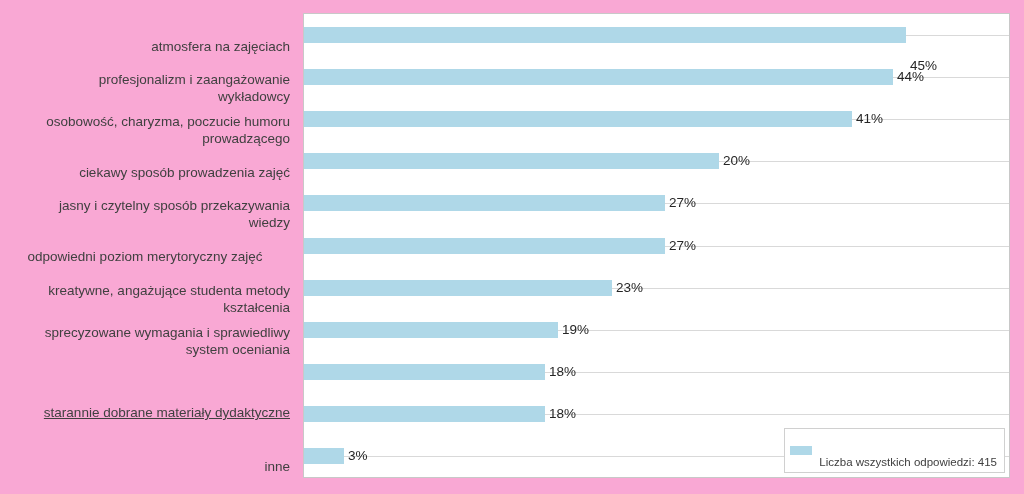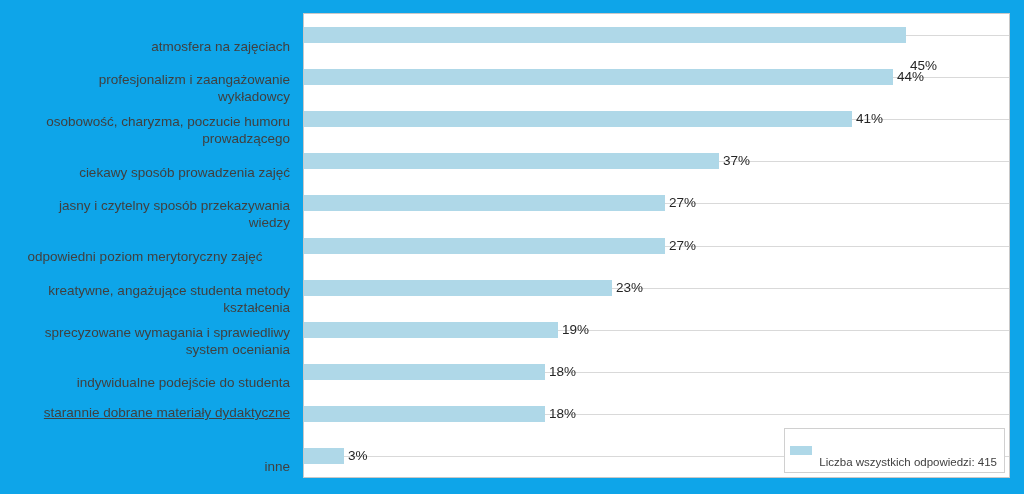--- a/index.html
+++ b/index.html
@@ -11,21 +11,21 @@
     width: 1024px;
     height: 494px;
     font-family: "Liberation Sans", sans-serif;
     overflow: hidden;
   }
 
   #chart-root {
     position: relative;
     width: 1024px;
     height: 494px;
-    background: #0ea5e9;
+    background: #f9a8d4;
   }
 
   
   #labels-column {
     position: absolute;
     left: 0;
     top: 12px;
     width: 296px;
     height: 466px;
   }
@@ -120,21 +120,20 @@
       <div class="cat-label" style="top: 101px;">osobowość, charyzma, poczucie humoru
 prowadzącego</div>
       <div class="cat-label" style="top: 152px;">ciekawy sposób prowadzenia zajęć</div>
       <div class="cat-label" style="top: 185px;">jasny i czytelny sposób przekazywania
 wiedzy</div>
       <div class="cat-label" style="top: 236px; text-align: center;">odpowiedni poziom merytoryczny zajęć</div>
       <div class="cat-label" style="top: 270px;">kreatywne, angażujące studenta metody
 kształcenia</div>
       <div class="cat-label" style="top: 312px;">sprecyzowane wymagania i sprawiedliwy
 system oceniania</div>
-      <div class="cat-label" style="top: 362px;">indywidualne podejście do studenta</div>
       <div class="cat-label" style="top: 392px; text-decoration: underline;">starannie dobrane materiały dydaktyczne</div>
       <div class="cat-label" style="top: 446px;">inne</div>
     </div>
 
   <div id="plot-frame">
     <div id="gridlines-layer">
         <div class="gridline" style="top: 21px;"></div>
         <div class="gridline" style="top: 63px;"></div>
         <div class="gridline" style="top: 105px;"></div>
         <div class="gridline" style="top: 147px;"></div>
@@ -147,21 +146,21 @@
         <div class="gridline" style="top: 442px;"></div>
       </div>
     <div id="bars-layer">
         <div class="bar" style="top: 13px; width: 602px; background: rgb(175, 216, 232);"></div>
         <div class="bar-value" style="top: 13px; left: 602px; margin-top: 31px;">45%</div>
         <div class="bar" style="top: 55px; width: 589px; background: rgb(175, 216, 232);"></div>
         <div class="bar-value" style="top: 55px; left: 589px;">44%</div>
         <div class="bar" style="top: 97px; width: 548px; background: rgb(175, 216, 232);"></div>
         <div class="bar-value" style="top: 97px; left: 548px;">41%</div>
         <div class="bar" style="top: 139px; width: 415px; background: rgb(175, 216, 232);"></div>
-        <div class="bar-value" style="top: 139px; left: 415px;">37%</div>
+        <div class="bar-value" style="top: 139px; left: 415px;">20%</div>
         <div class="bar" style="top: 181px; width: 361px; background: rgb(175, 216, 232);"></div>
         <div class="bar-value" style="top: 181px; left: 361px;">27%</div>
         <div class="bar" style="top: 224px; width: 361px; background: rgb(175, 216, 232);"></div>
         <div class="bar-value" style="top: 224px; left: 361px;">27%</div>
         <div class="bar" style="top: 266px; width: 308px; background: rgb(175, 216, 232);"></div>
         <div class="bar-value" style="top: 266px; left: 308px;">23%</div>
         <div class="bar" style="top: 308px; width: 254px; background: rgb(175, 216, 232);"></div>
         <div class="bar-value" style="top: 308px; left: 254px;">19%</div>
         <div class="bar" style="top: 350px; width: 241px; background: rgb(175, 216, 232);"></div>
         <div class="bar-value" style="top: 350px; left: 241px;">18%</div>

